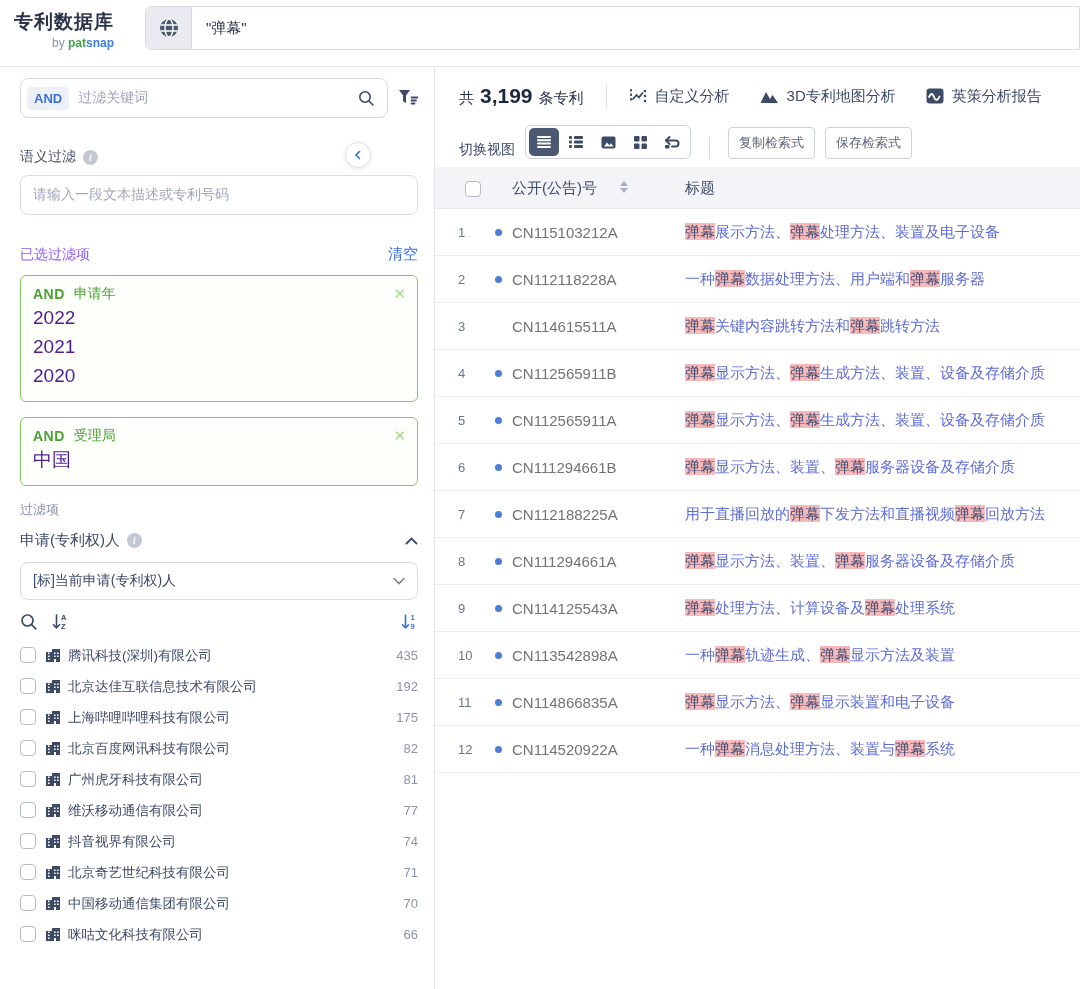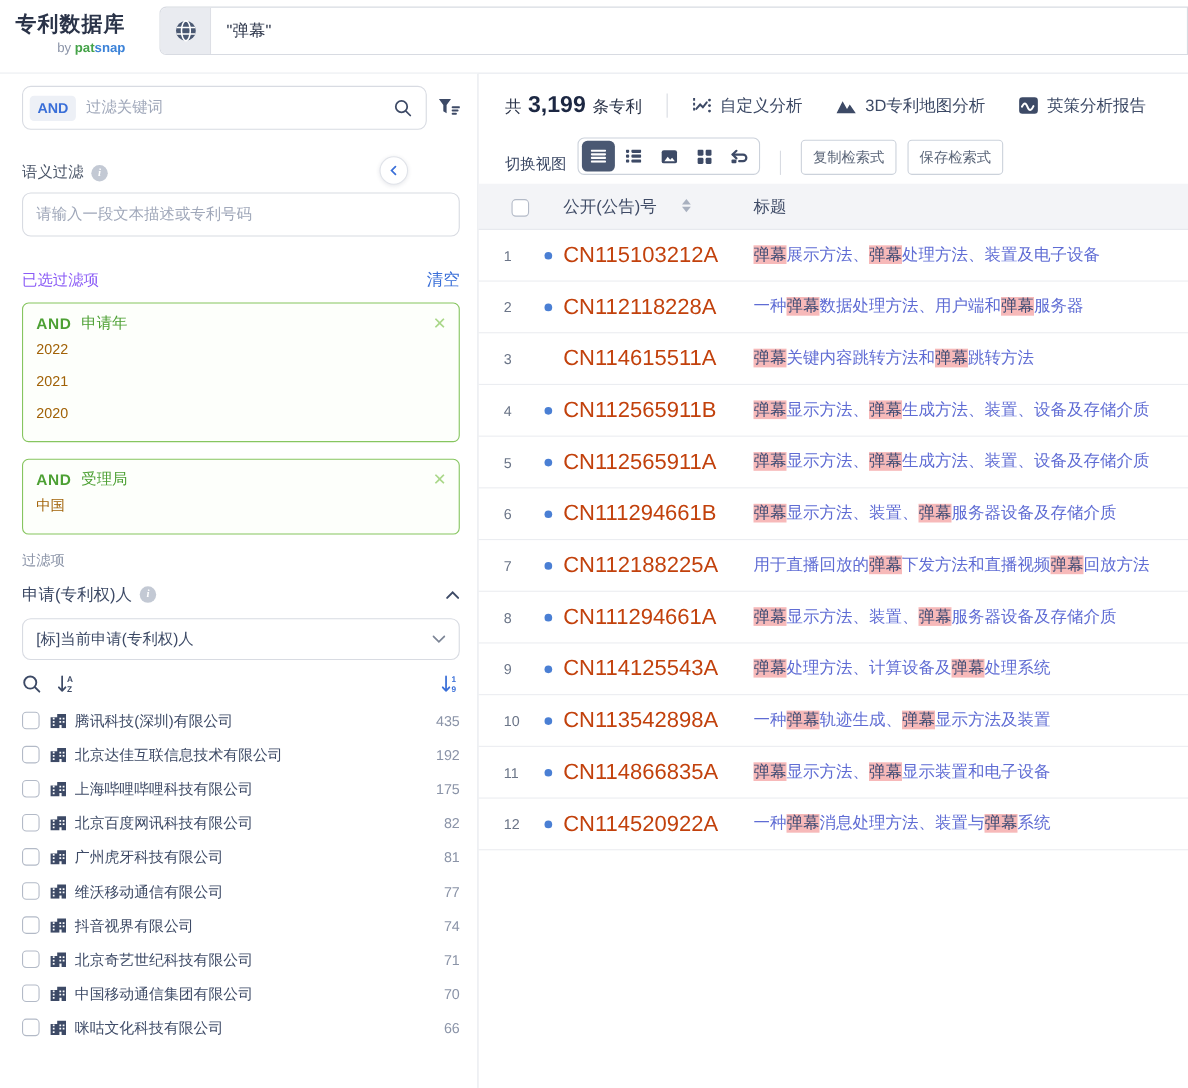--- a/index.html
+++ b/index.html
@@ -39,21 +39,21 @@
     display:flex;align-items:center;padding:0 12px;color:#a0a8ba;font-size:14px;background:#fff}
   .sel-row{margin-top:30px;display:flex;justify-content:space-between;align-items:center}
   .sel-label{font-size:14px;color:#8b5cf6}
   .clear-link{font-size:15px;color:#3a6fd8;cursor:pointer}
   .fgroups{margin-top:11px}
   .fgroup{border:1px solid #86c55f;border-radius:6px;background:#fdfffb;
     padding:9px 12px 11px;margin-bottom:15px;position:relative}
   .fg-head{display:flex;gap:9px;font-size:14px;color:#4ca033;align-items:center}
   .fg-head b{letter-spacing:.5px}
   .fg-x{position:absolute;right:11px;top:9px;color:#a9d788;font-size:15px;cursor:pointer}
-  .fg-val{font-size:13px;color:#a16207;line-height:29px}
+  .fg-val{font-size:19px;color:#4c1d95;line-height:29px}
   .filters-label{font-size:13px;color:#8b94a8;margin-top:6px}
   .app-head{margin-top:12px;display:flex;align-items:center;gap:7px;font-size:15px;color:#3d4a66}
   .app-head .chev{margin-left:auto}
   .app-select{margin-top:12px;height:38px;border:1px solid #d8dbe2;border-radius:8px;
     display:flex;align-items:center;justify-content:space-between;padding:0 12px;
     font-size:14px;color:#3d4a66;background:#fff}
   .tools-row{margin-top:13px;display:flex;align-items:center;gap:14px}
   .tools-row .right{margin-left:auto}
   .company-list{margin-top:9px}
   .company{display:flex;align-items:flex-start;padding:6px 0;font-size:13.5px;color:#3d4a66}
@@ -88,21 +88,21 @@
   .h-sort{position:absolute;left:185px;top:14px;display:flex;flex-direction:column;gap:2px;cursor:pointer}
   .h-sort i{width:0;height:0;border-left:4px solid transparent;border-right:4px solid transparent}
   .h-sort .up{border-bottom:5px solid #a8b0bf}
   .h-sort .dn{border-top:5px solid #a8b0bf}
   .h-title{position:absolute;left:250px;top:12px;font-size:15px;color:#3f4b66}
   .trow{display:flex;align-items:center;border-bottom:1px solid #ebedf1;
     padding:8px 0;min-height:47px}
   .r-idx{width:26px;margin-left:23px;font-size:13px;color:#6b7588;flex:none}
   .r-dot{width:28px;display:flex;justify-content:center;flex:none}
   .r-dot i{width:7px;height:7px;border-radius:50%;background:#4a7fd4}
-  .r-num{width:173px;font-size:20px;color:#c2410c;text-decoration:none;flex:none;cursor:pointer}
+  .r-num{width:173px;font-size:15px;color:#737373;text-decoration:none;flex:none;cursor:pointer}
   .r-title{width:432px;font-size:15px;line-height:30px;color:#5f6cd4;cursor:pointer}
   .r-title mark{background:#f7b9b9;color:#3f4c74}
   .col-line{position:absolute;left:705px;top:98px;bottom:0;width:1px;background:#e8eaee}
   .right-strip{position:absolute;right:0;top:98px;bottom:0;width:7px;background:#f5f6f8}
   
   .collapse-btn{position:absolute;left:345px;top:142px;width:26px;height:26px;border-radius:50%;
     background:#fff;border:1px solid #e0e3e9;box-shadow:0 1px 4px rgba(40,50,80,.12);
     display:flex;align-items:center;justify-content:center;z-index:5;cursor:pointer}
 </style>
 </head>

